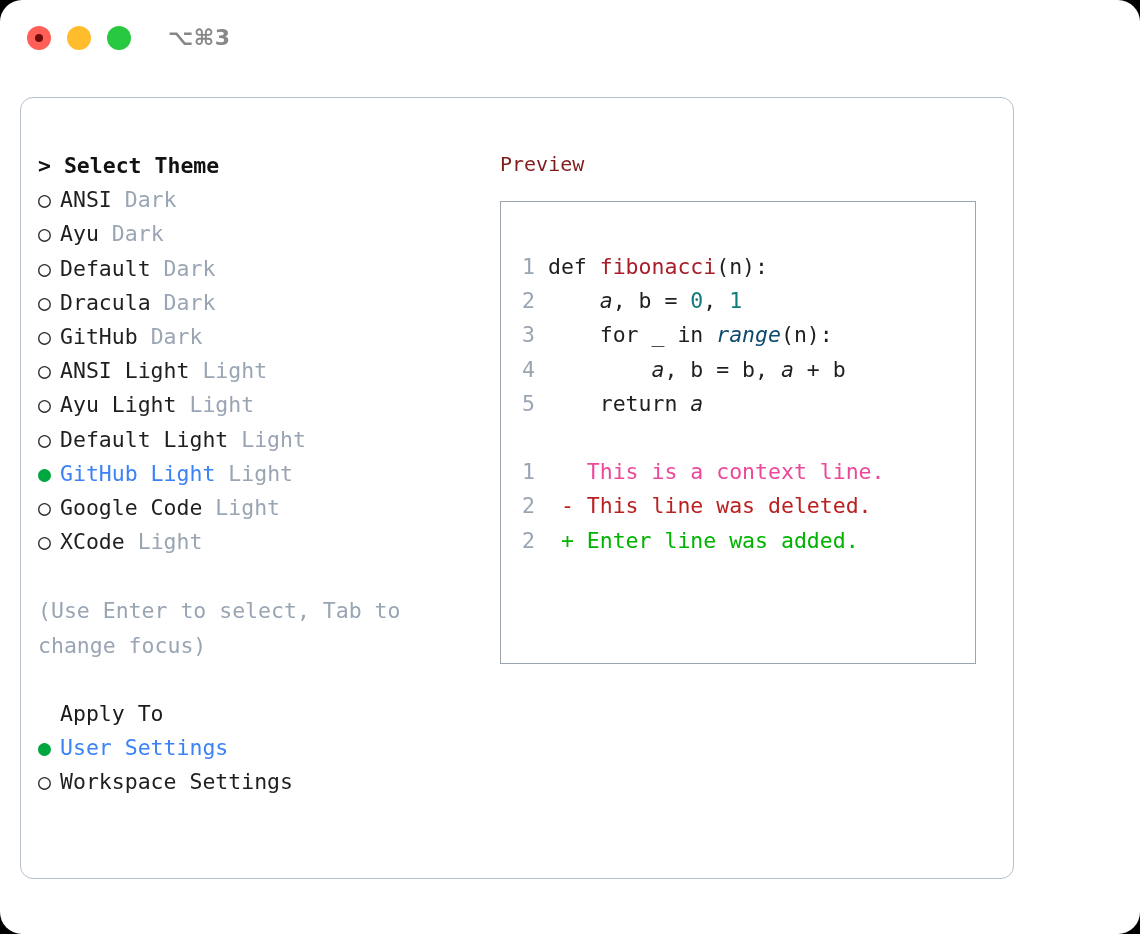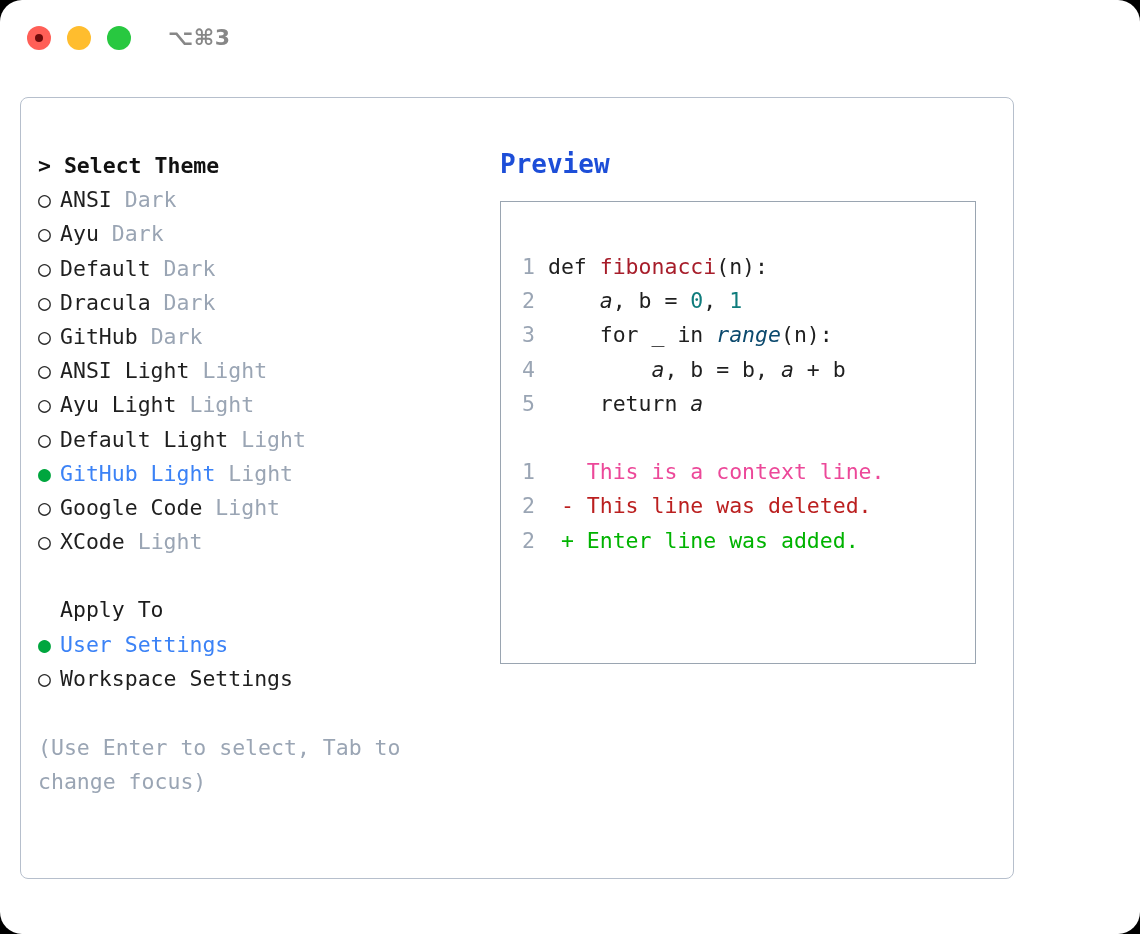--- a/index.html
+++ b/index.html
@@ -66,21 +66,21 @@
 
   
   #panel {
     position: absolute;
     left: 20px;
     top: 97px;
     width: 994px;
     height: 782px;
     box-sizing: border-box;
     border: 1.5px solid #b6bfcc;
-    border-radius: 8px;
+    border-radius: 13px;
     background: #ffffff;
   }
 
   
   #left-col {
     position: absolute;
     left: 17px;
     top: 51px;
     width: 445px;
   }
@@ -125,23 +125,23 @@
   }
 
   
   #right-col {
     position: absolute;
     left: 479px;
     top: 51px;
     width: 490px;
   }
   #preview-label {
-    font-size: 26px;
-    font-weight: bold;
-    color: #1d4ed8;
+    font-size: 20px;
+    font-weight: normal;
+    color: #7f1d1d;
     line-height: 30px;
   }
   #preview-box {
     margin-top: 22px;
     width: 476px;
     height: 463px;
     box-sizing: border-box;
     border: 1.5px solid #9aa5b1;
     background: #ffffff;
     position: relative;
@@ -200,29 +200,29 @@
           <div class="row"><span class="marker marker-circle">○</span><span class="name-default">Dracula</span><span> </span><span class="category">Dark</span></div>
           <div class="row"><span class="marker marker-circle">○</span><span class="name-default">GitHub</span><span> </span><span class="category">Dark</span></div>
           <div class="row"><span class="marker marker-circle">○</span><span class="name-default">ANSI Light</span><span> </span><span class="category">Light</span></div>
           <div class="row"><span class="marker marker-circle">○</span><span class="name-default">Ayu Light</span><span> </span><span class="category">Light</span></div>
           <div class="row"><span class="marker marker-circle">○</span><span class="name-default">Default Light</span><span> </span><span class="category">Light</span></div>
           <div class="row"><span class="marker marker-bullet">●</span><span class="name-selected">GitHub Light</span><span> </span><span class="category">Light</span></div>
           <div class="row"><span class="marker marker-circle">○</span><span class="name-default">Google Code</span><span> </span><span class="category">Light</span></div>
           <div class="row"><span class="marker marker-circle">○</span><span class="name-default">XCode</span><span> </span><span class="category">Light</span></div>
         </div>
 
+      <div id="hint">(Use Enter to select, Tab to change focus)</div>
+
       <div id="apply-block">
         <div class="apply-title"><span class="marker"> </span><span>Apply To</span></div>
         <div id="apply-items">
             <div class="row"><span class="marker marker-bullet">●</span><span class="name-selected">User Settings</span></div>
             <div class="row"><span class="marker marker-circle">○</span><span class="name-default">Workspace Settings</span></div>
           </div>
       </div>
-
-      <div id="hint">(Use Enter to select, Tab to change focus)</div>
     </div>
 
     <div id="right-col">
       <div id="preview-label">Preview</div>
 
       <div id="preview-box">
         <div id="code-area">
           <div id="code-lines">
               <div class="code-line"><span class="lineno">1</span><span> </span><span class="kw">def </span><span class="fnname">fibonacci</span><span class="kw">(n):</span></div>
               <div class="code-line"><span class="lineno">2</span><span>     </span><span class="ital">a</span><span class="kw">, b = </span><span class="num">0</span><span class="kw">, </span><span class="num">1</span></div>

